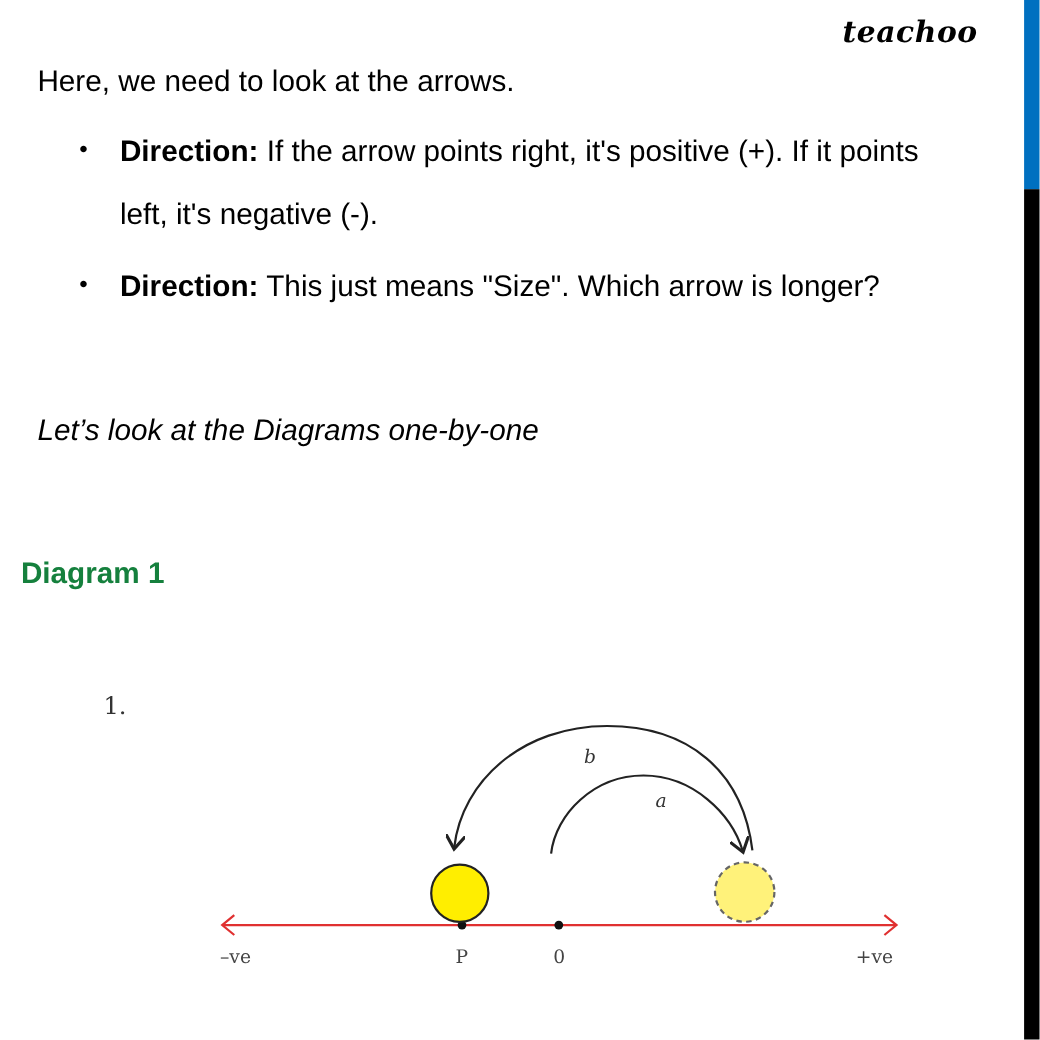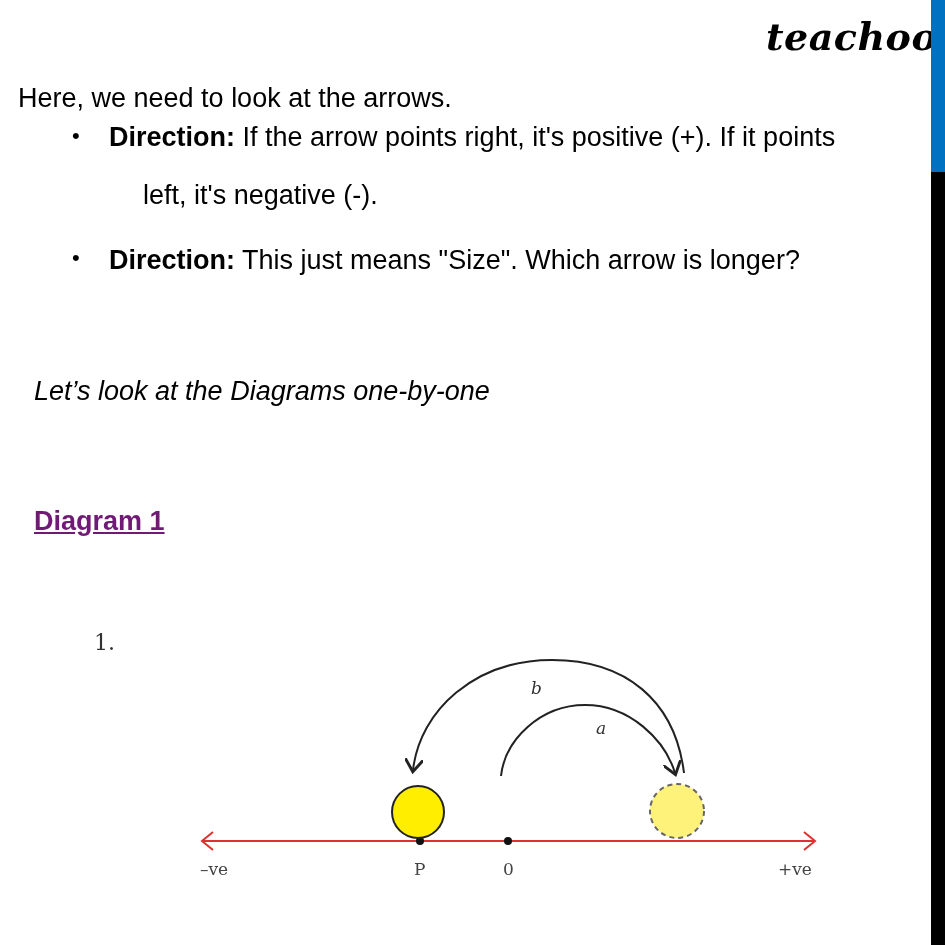--- a/index.html
+++ b/index.html
@@ -4,41 +4,41 @@
   <style>
     html, body { margin: 0; padding: 0; }
     body {
       width: 945px; height: 945px; position: relative; overflow: hidden;
       background: #ffffff; color: #000;
       font-family: "Liberation Sans", "DejaVu Sans", sans-serif;
     }
     .logo {
       position: absolute; left: 766px; top: 14px;
       font-family: "DejaVu Serif", serif; font-style: italic; font-weight: bold;
-      font-size: 38px; letter-spacing: 0.5px; color: #000;
+      font-size: 27px; letter-spacing: 0.5px; color: #000;
     }
     .side-bar-blue {
       position: absolute; left: 931px; top: 0; width: 14px; height: 172px;
       background: #0070c0;
     }
     .side-bar-black {
       position: absolute; left: 931px; top: 172px; width: 14px; height: 773px;
       background: #000;
     }
     .text { position: absolute; font-size: 27px; line-height: 34px; white-space: nowrap; }
-    .intro { left: 18px; top: 57px; margin-top: 24px; }
+    .intro { left: 34px; top: 57px; }
     .bullet-dot { position: absolute; font-size: 22px; }
     .b1-dot { left: 72px; top: 123px; }
     .b2-dot { left: 72px; top: 245px; }
     .b1-line1 { left: 109px; top: 120px; text-align: center; }
-    .b1-line2 { left: 109px; top: 178px; margin-left: 34px; }
+    .b1-line2 { left: 109px; top: 178px; }
     .b2-line1 { left: 109px; top: 243px; }
     .bold { font-weight: bold; }
     .lets { left: 34px; top: 374px; font-style: italic; }
-    .diag-title { left: 34px; top: 504px; color: #701a75; font-weight: bold; text-decoration: underline; }
+    .diag-title { left: 19px; top: 504px; color: #15803d; font-weight: bold; }
     .figure { position: absolute; left: 0; top: 600px; width: 930px; height: 345px; }
     .fig-num {
       position: absolute; left: 94px; top: 630px;
       font-family: "DejaVu Serif", serif; font-size: 22px; color: #333;
     }
   </style>
 </head>
 <body>
 
 <div class="logo">teachoo</div>

